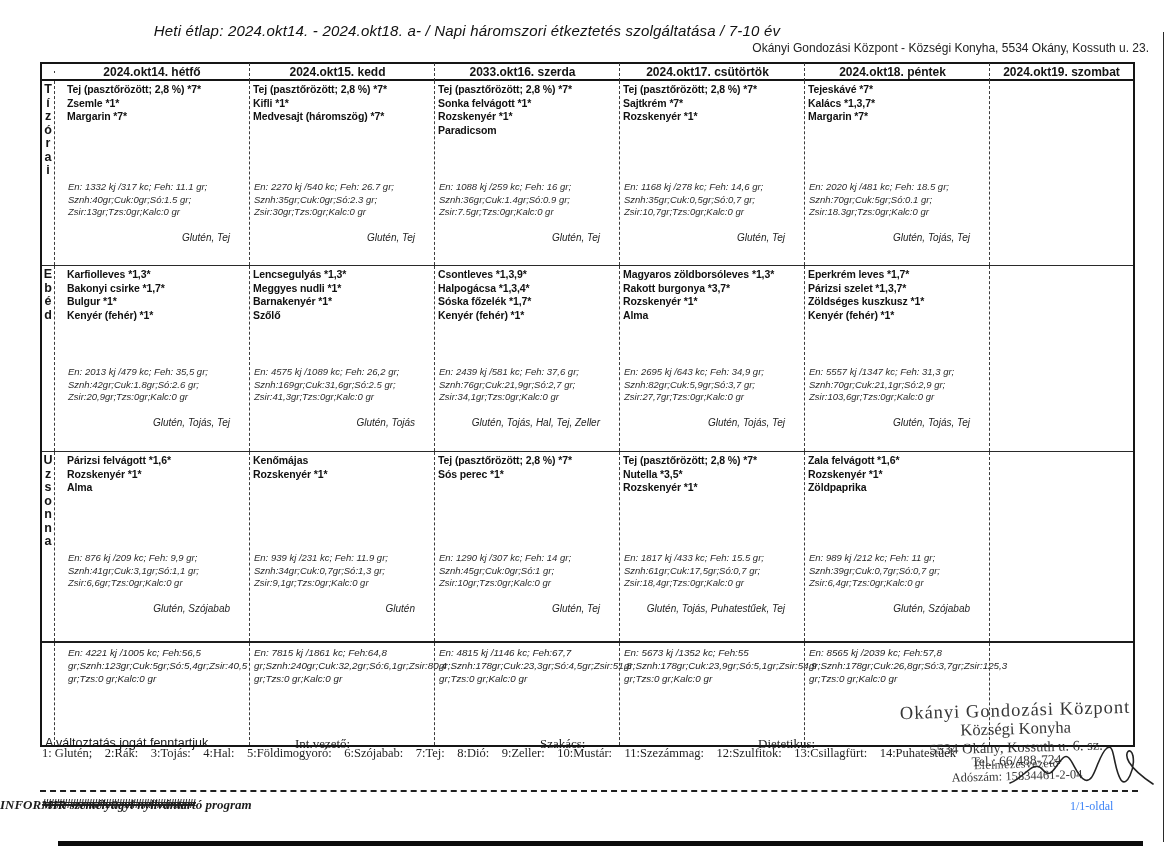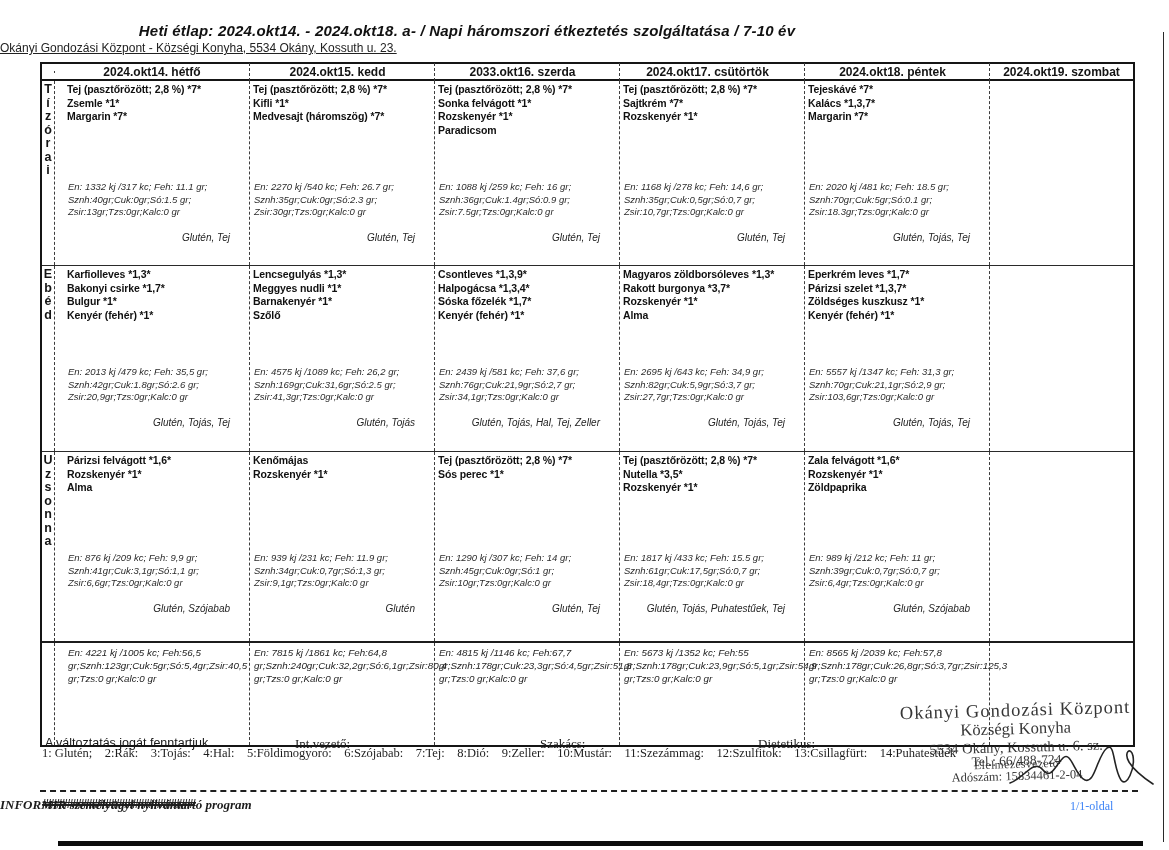--- a/index.html
+++ b/index.html
@@ -3,25 +3,25 @@
 <meta charset="utf-8">
 <style>
   html,body{margin:0;padding:0;background:#e8e8e8;}
   .sheet{
     position:relative;width:1169px;height:850px;background:#ffffff;
     font-family:"Liberation Sans",sans-serif;color:#1a1a1a;overflow:hidden;
   }
   
   .doc-title{
     position:absolute;top:22px;left:0;width:934px;text-align:center;
-    font-size:15px;font-weight:bold;font-style:italic;letter-spacing:.2px;color:#111;
+    font-size:15px;font-weight:normal;font-style:italic;letter-spacing:.2px;color:#111;
   }
   .doc-subtitle{
-    position:absolute;top:41px;left:0;width:1149px;text-align:left;
-    font-size:12px;color:#222;text-decoration:underline;
+    position:absolute;top:41px;left:0;width:1149px;text-align:right;
+    font-size:12px;color:#222;
   }
   
   .menu-table{
     position:absolute;left:40px;top:62px;width:1095px;
     border:2px solid #151515;box-sizing:border-box;background:#fff;
   }
   .trow{display:flex;box-sizing:border-box;gap:9px;}
   .thead{height:17px;border-bottom:2px solid #151515;align-items:center;}
   .th{
     font-weight:bold;font-size:12px;text-align:center;color:#141414;

